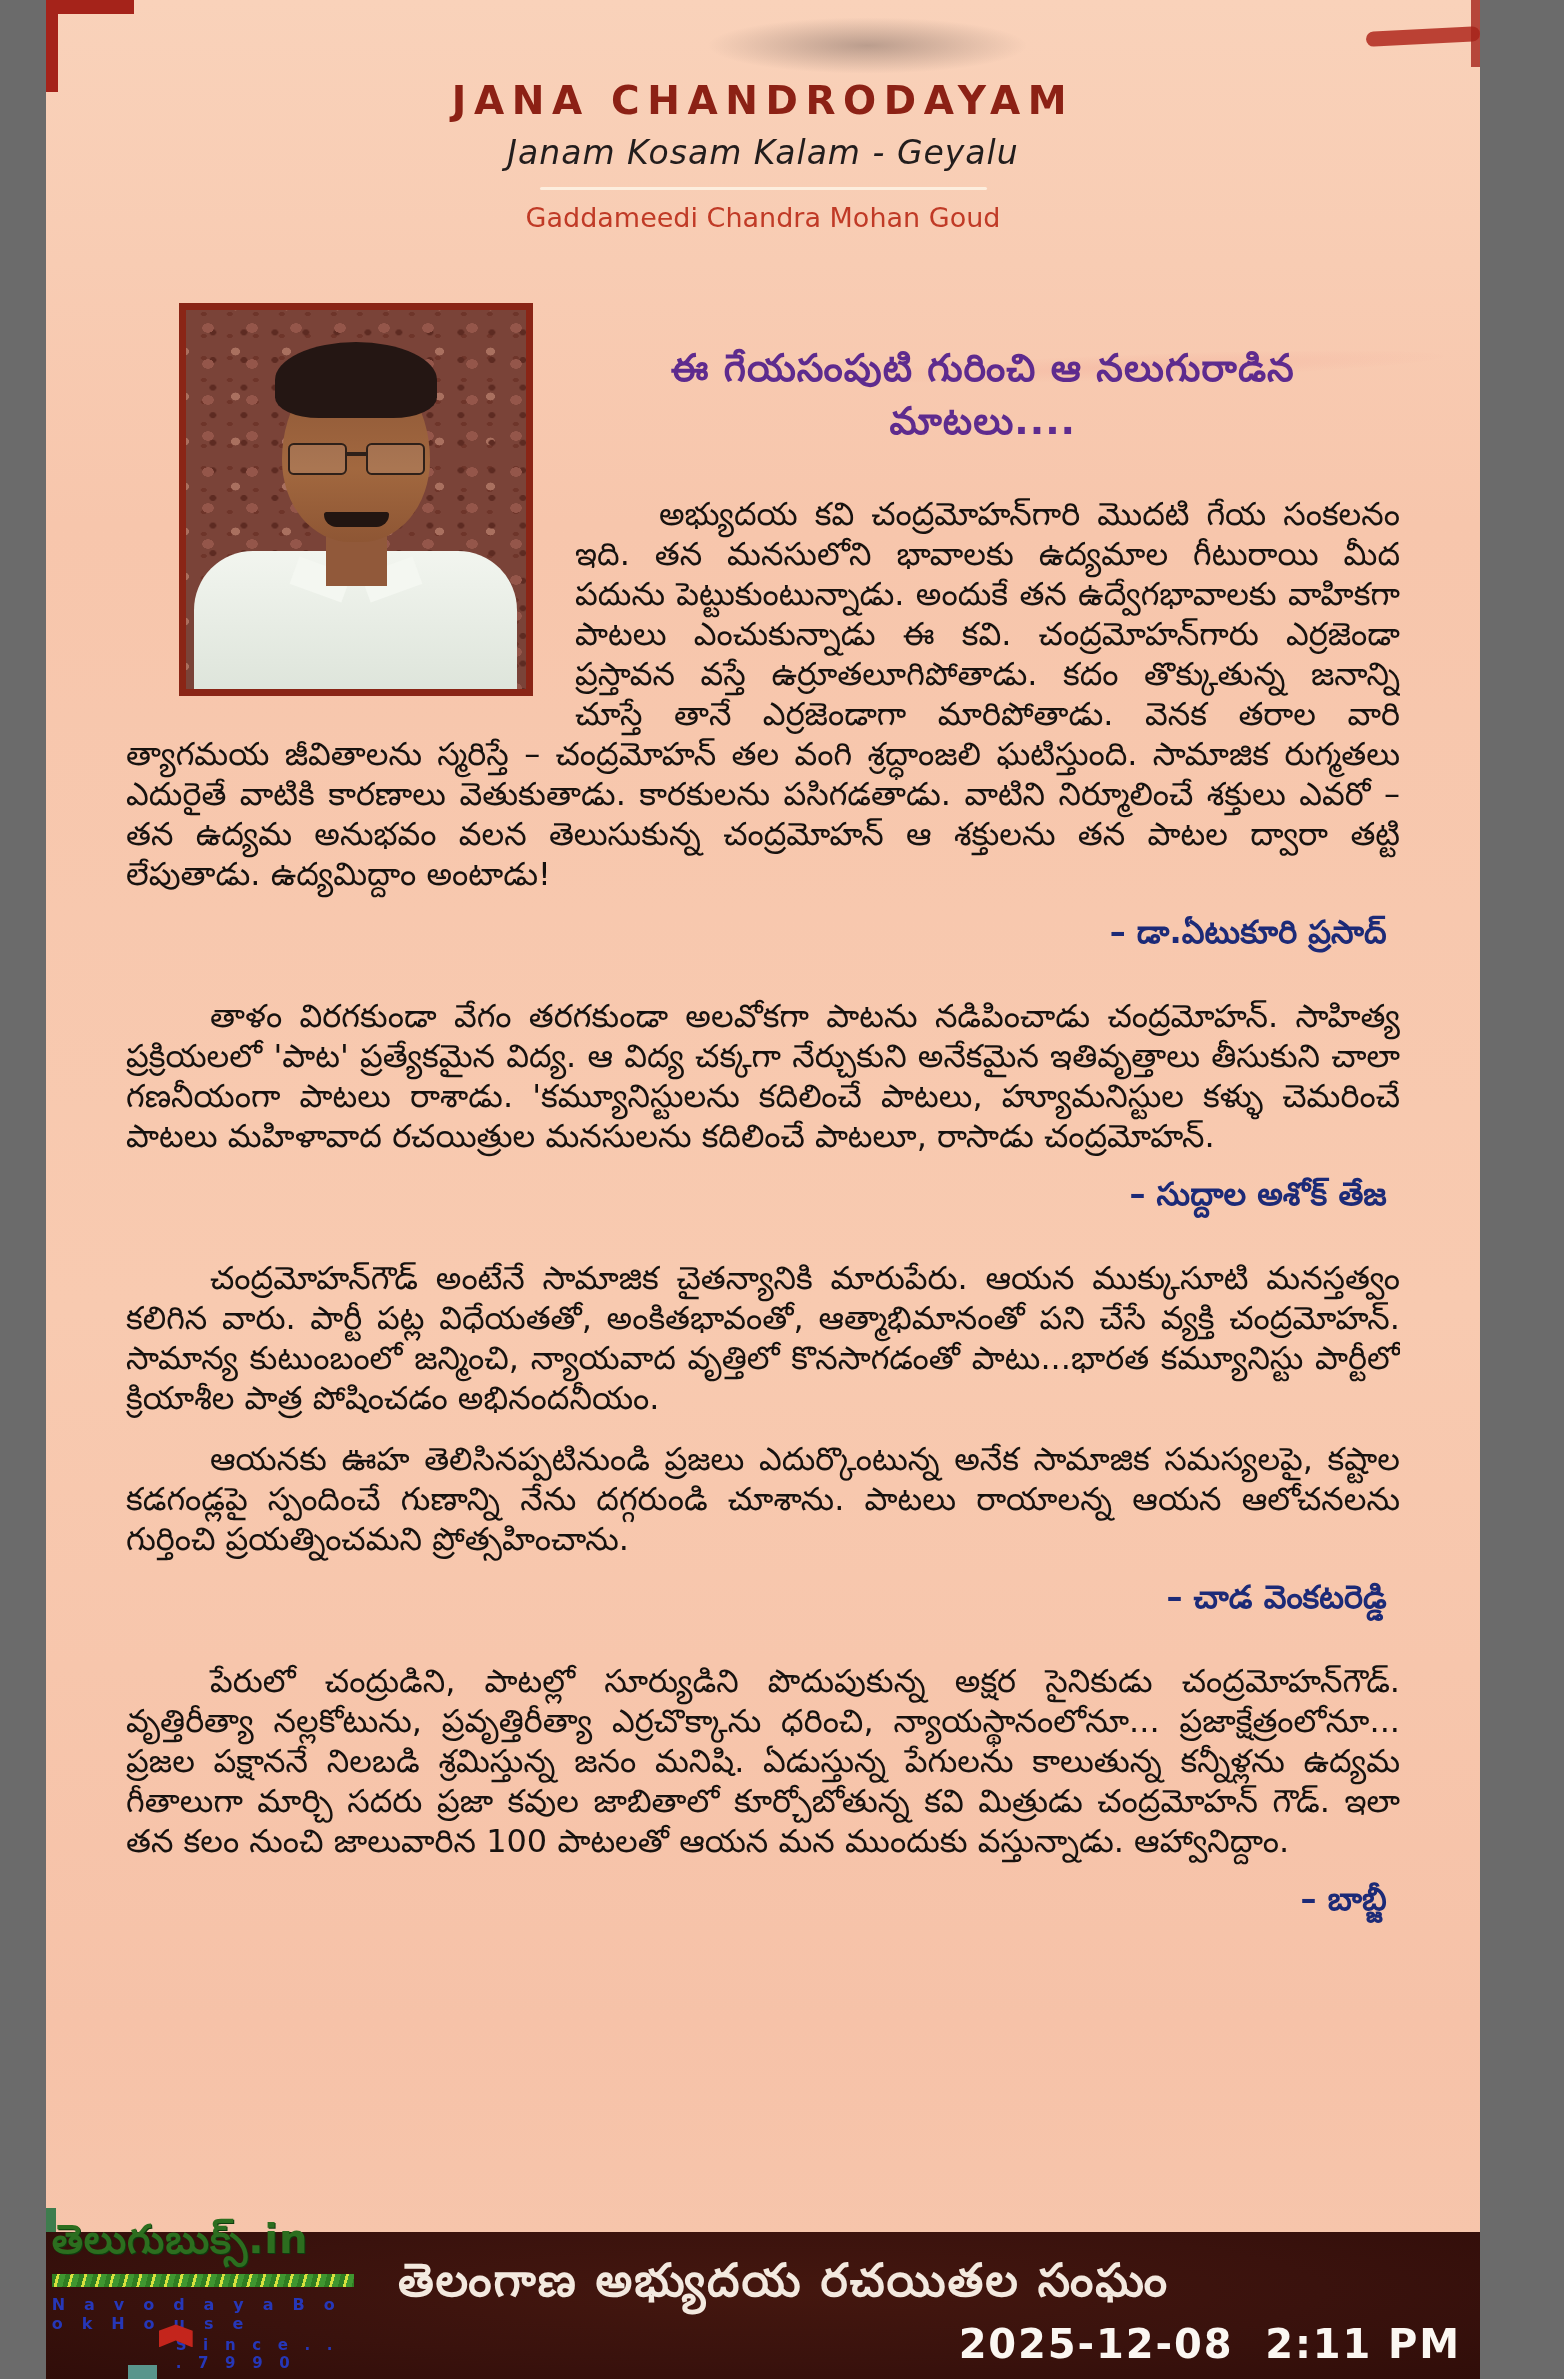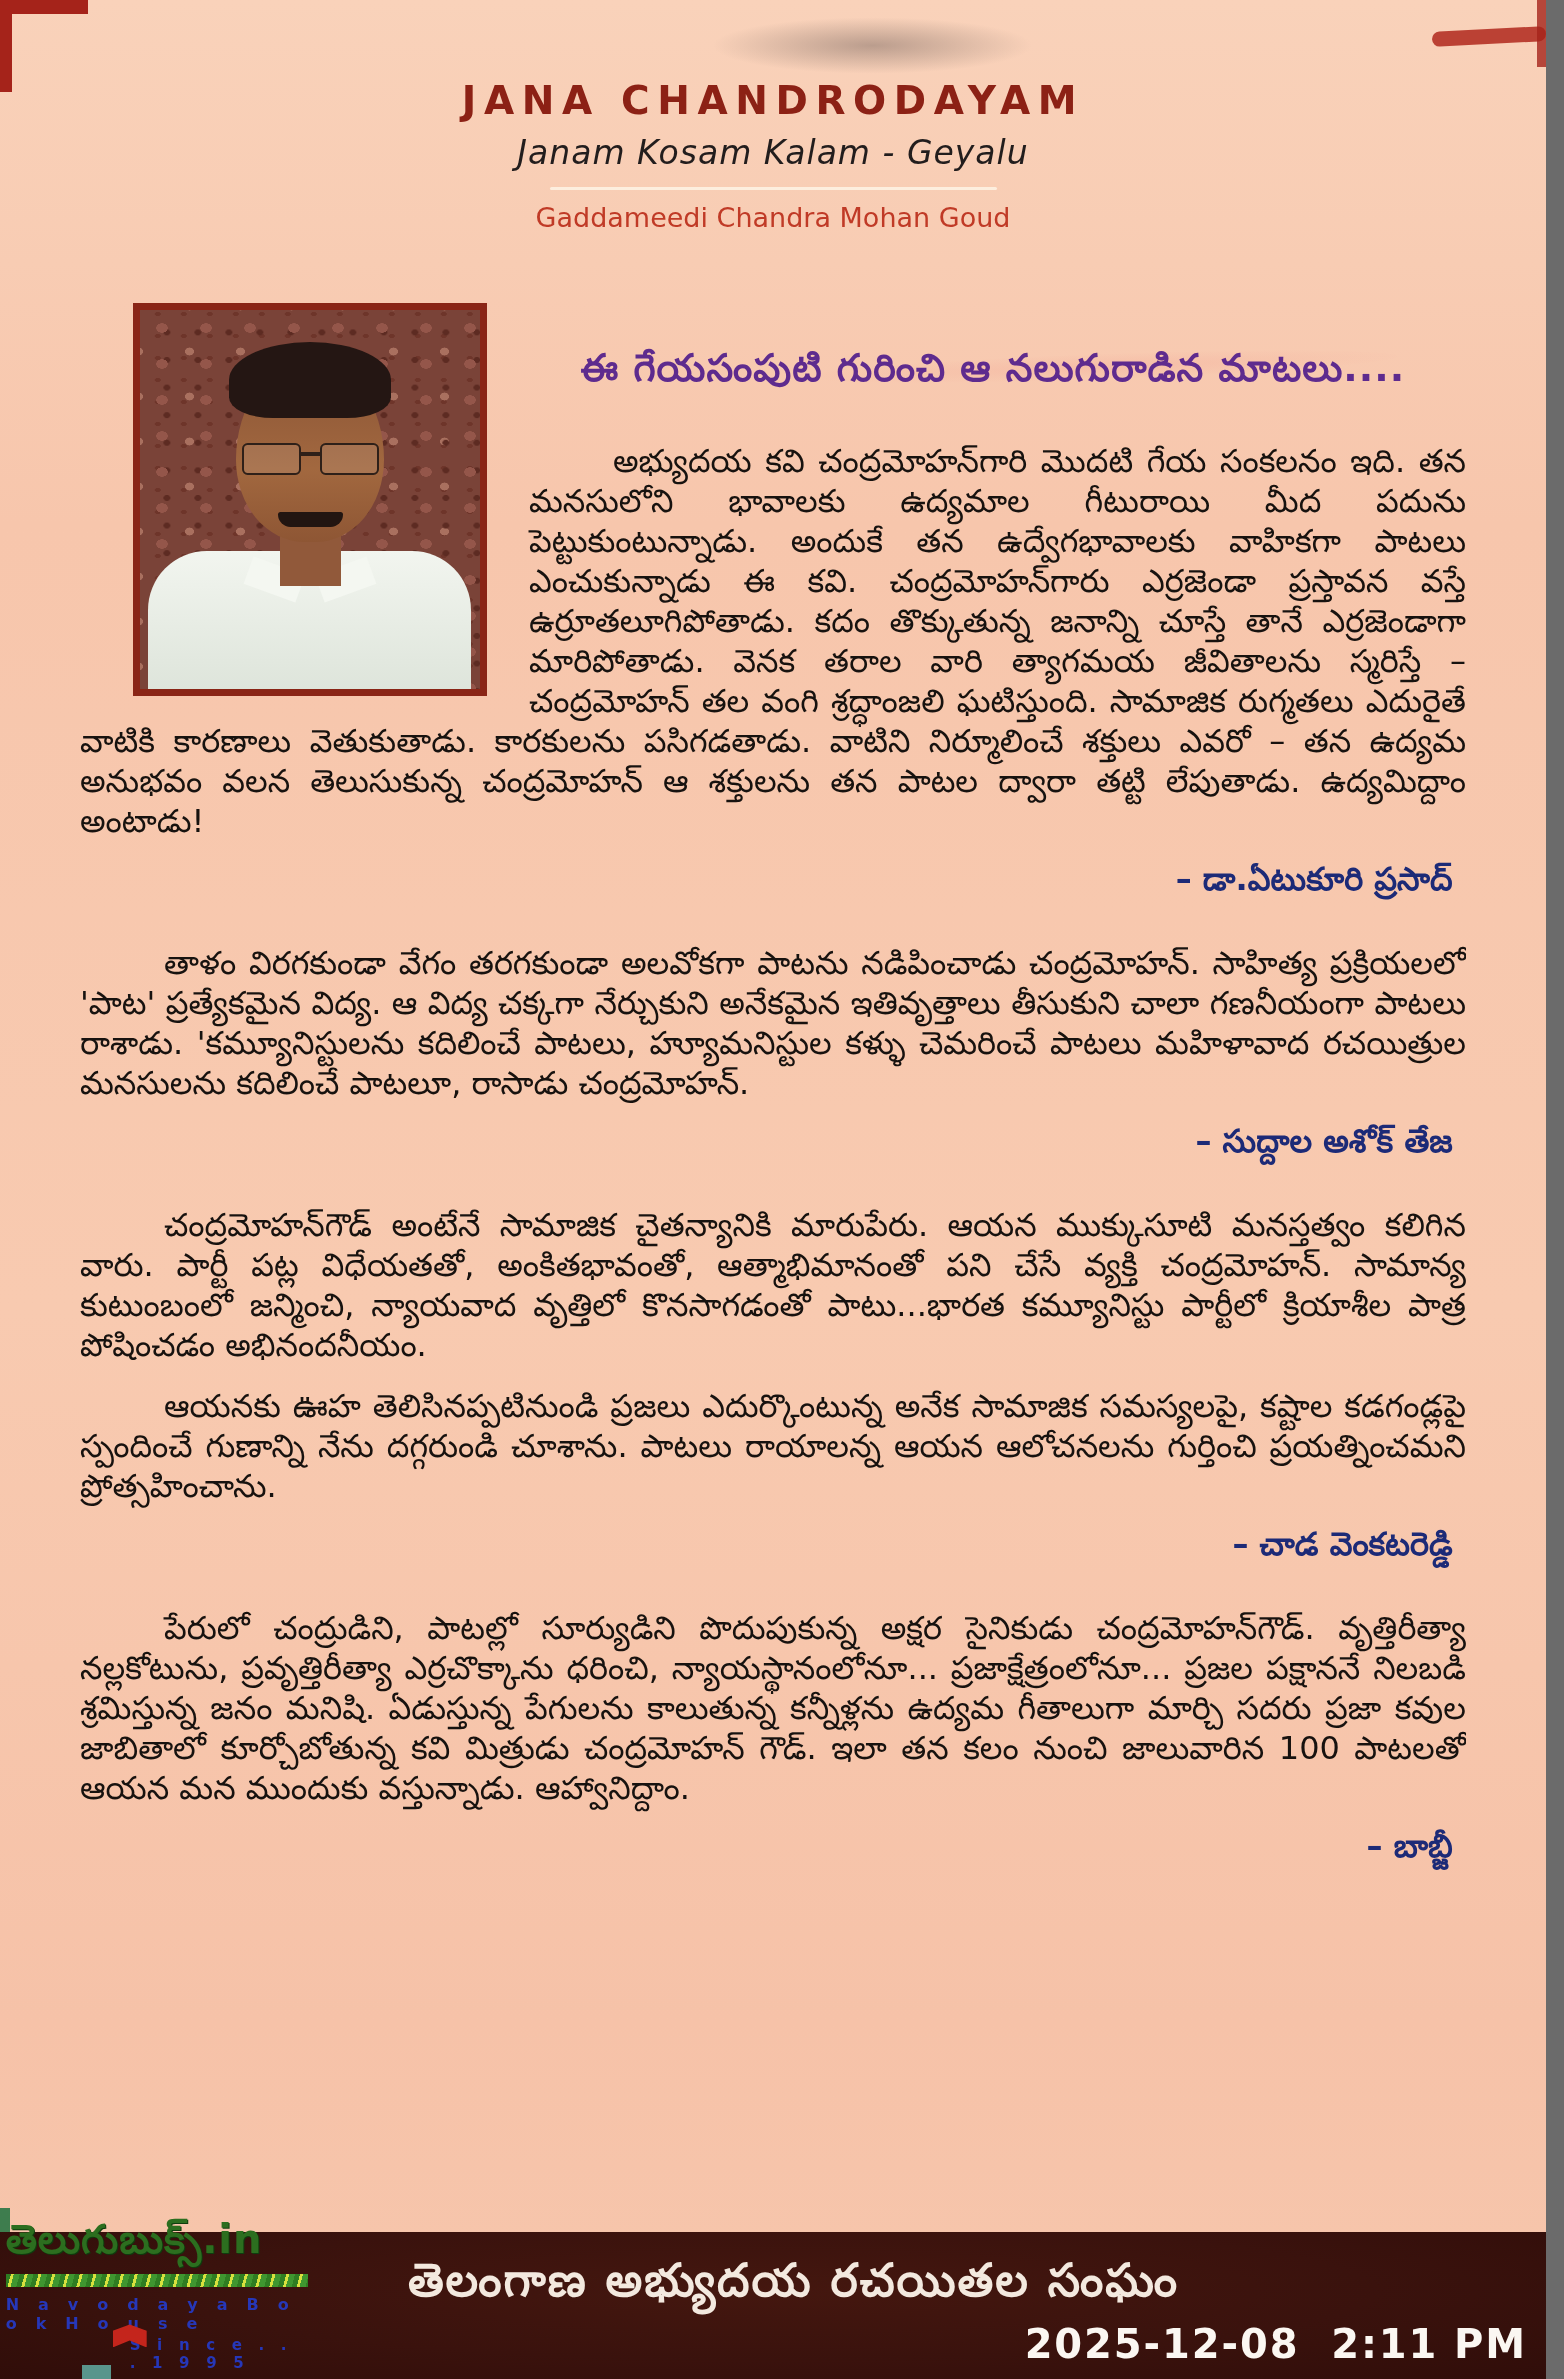--- a/index.html
+++ b/index.html
@@ -1,19 +1,19 @@
 <!DOCTYPE html>
 <html style="font-size:15px"><head>
 <meta charset="utf-8">
 <style>
   html,body{margin:0;padding:0;background:#6b6b6b;}
   .page{
-    position:relative;width:1546px;height:2380px;overflow:hidden;
+    position:relative;width:1434px;height:2380px;overflow:hidden;
     background:linear-gradient(180deg,#f9d2ba 0%,#f7c6ac 22%,#f8cab0 55%,#f6c2a8 85%,#f7c7ad 100%);
-    font-family:"DejaVu Sans",sans-serif;color:#17120f;
+    font-family:"DejaVu Sans",sans-serif;color:#17120f;margin-left:46px;
   }
   
   .header{position:absolute;top:78px;left:0;right:0;text-align:center;}
   .title{font-size:39px;font-weight:bold;letter-spacing:7.6px;color:#8c2115;}
   .subtitle{font-size:33px;font-style:italic;font-weight:normal;color:#221d1d;margin-top:9.5px;letter-spacing:1px;}
   .divider{width:447px;height:3.8px;background:#fdeede;margin:15px auto 11.4px;border-radius:1.9px;}
   .author{font-size:27px;color:#c03a26;}
   
   .content{position:absolute;top:297px;left:80px;right:80px;bottom:160px;overflow:hidden;}
   .photo-frame{
@@ -137,21 +137,21 @@
   </div>
 
   <div class="footer-bar">
     <div class="footer-text">తెలంగాణ అభ్యుదయ రచయితల సంఘం</div>
     <div class="timestamp">2025-12-08  2:11 PM</div>
 
     <div class="watermark">
       <div class="wm-title">తెలుగుబుక్స్.in</div>
       <div class="wm-grass"></div>
       <div class="wm-line2">N a v o d a y a   B o o k   H o u s e</div>
-      <div class="wm-line3">S i n c e . . . 1 9 9 5</div>
+      <div class="wm-line3">S i n c e . . . 7 9 9 0</div>
       <div class="book-icon"></div>
     </div>
 
     <div class="artifact a-bottom-teal"></div>
   </div>
 
 </div>
 
 
 </body></html>

